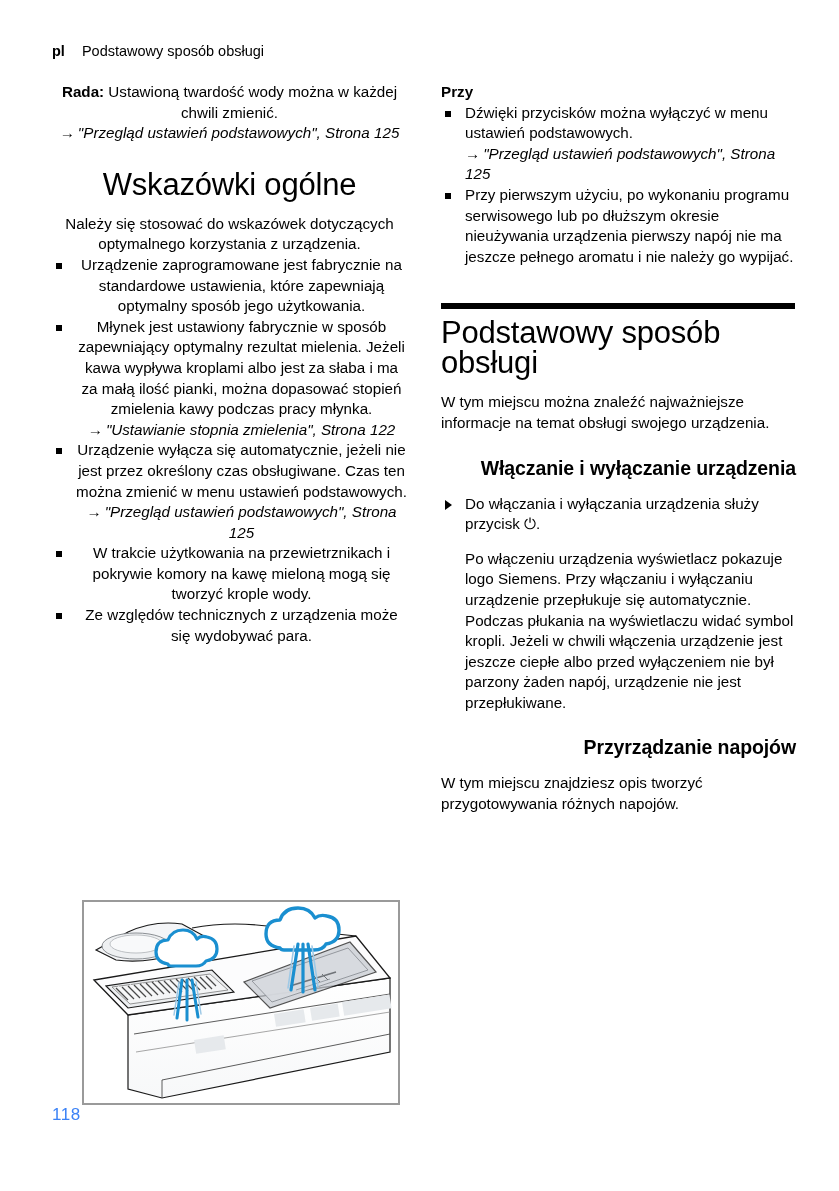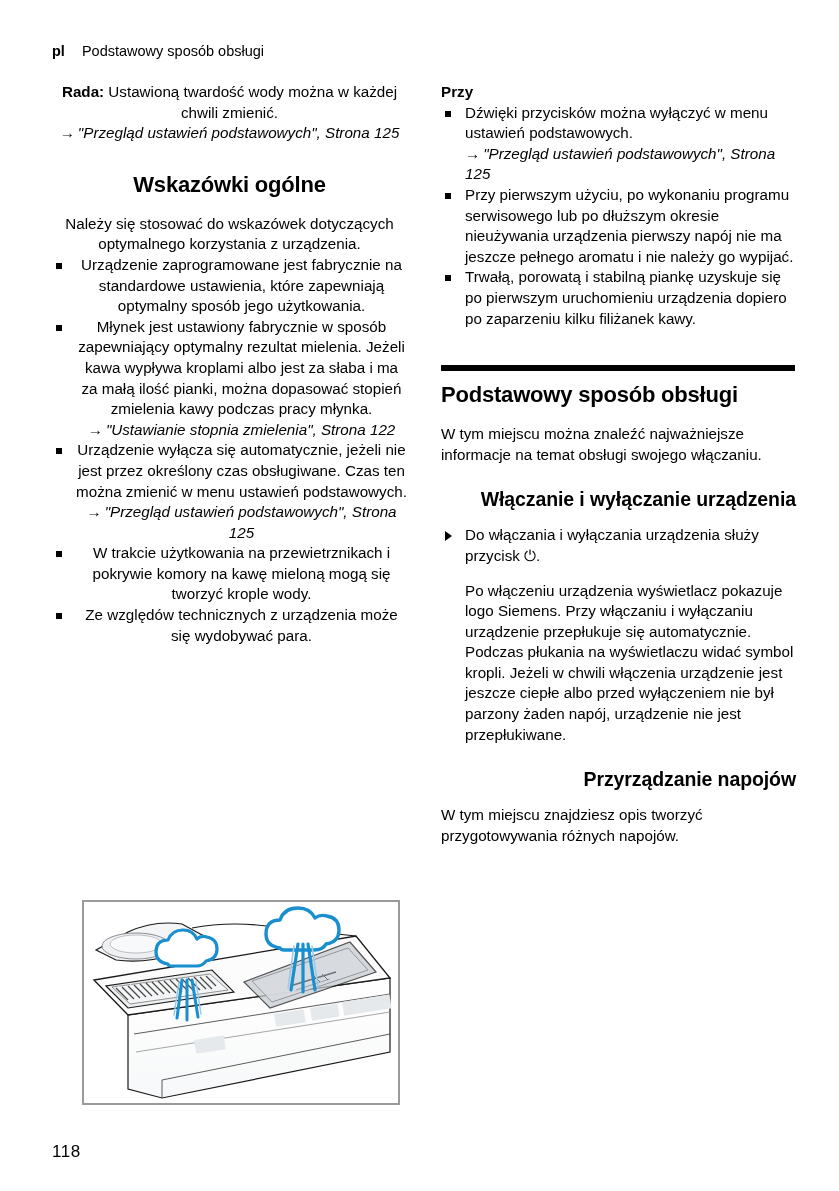--- a/index.html
+++ b/index.html
@@ -59,23 +59,23 @@
     font-style: italic;
   }
   .xref .arrow {
     font-style: normal;
     display: inline-block;
     margin-right: 3px;
   }
 
   
   h1.sec-title {
-    font-size: 22px;
+    font-size: 31px;
     line-height: 30px;
-    font-weight: bold;
+    font-weight: normal;
     margin: 26px 0 0 0;
     letter-spacing: -0.2px;
   }
   h2.sub-title {
     font-size: 19.5px;
     line-height: 24px;
     font-weight: bold;
     margin: 22px 0 0 0;
     letter-spacing: -0.1px;
     text-align: right;
@@ -141,23 +141,23 @@
     background: #ffffff;
     box-sizing: border-box;
     overflow: hidden;
   }
   .figure svg { display: block; }
 
   
   .folio {
     position: absolute;
     left: 52px;
-    top: 1142px;
+    top: 1105px;
     font-size: 17px;
-    color: #000000;
+    color: #3b82f6;
     letter-spacing: 0.5px;
   }
 </style>
 </head>
 <body>
 
 <div class="page">
 
   <div class="run-head">
     <span class="lang">pl</span><span>Podstawowy sposób obsługi</span>
@@ -309,30 +309,27 @@
     <h3 class="mini-title" style="margin-top:0">Przy</h3>
 
     <ul class="sq">
       <li>
         <p>Dźwięki przycisków można wyłączyć w menu ustawień podstawowych.</p>
         <p class="xref sub-para"><span class="arrow">→</span><span>"Przegląd ustawień podstawowych", Strona 125</span></p>
       </li>
       <li>
         <p>Przy pierwszym użyciu, po wykonaniu programu serwisowego lub po dłuższym okresie nieużywania urządzenia pierwszy napój nie ma jeszcze pełnego aromatu i nie należy go wypijać.</p>
       </li>
-      <li>
-        <p>Trwałą, porowatą i stabilną piankę uzyskuje się po pierwszym uruchomieniu urządzenia dopiero po zaparzeniu kilku filiżanek kawy.</p>
-      </li>
     </ul>
 
     <div class="chap-rule"></div>
 
     <h1 class="sec-title" style="margin-top:0">Podstawowy sposób obsługi</h1>
 
-    <p class="para gap-after-para">W tym miejscu można znaleźć najważniejsze informacje na temat obsługi swojego włączaniu.</p>
+    <p class="para gap-after-para">W tym miejscu można znaleźć najważniejsze informacje na temat obsługi swojego urządzenia.</p>
 
     <h2 class="sub-title">Włączanie i wyłączanie urządzenia</h2>
 
     <ul class="tri" style="margin-top:14px">
       <li>
         <p>Do włączania i wyłączania urządzenia służy przycisk ⏻.</p>
         <p class="follow-para">Po włączeniu urządzenia wyświetlacz pokazuje logo Siemens. Przy włączaniu i wyłączaniu urządzenie przepłukuje się automatycznie. Podczas płukania na wyświetlaczu widać symbol kropli. Jeżeli w chwili włączenia urządzenie jest jeszcze ciepłe albo przed wyłączeniem nie był parzony żaden napój, urządzenie nie jest przepłukiwane.</p>
       </li>
     </ul>
 

